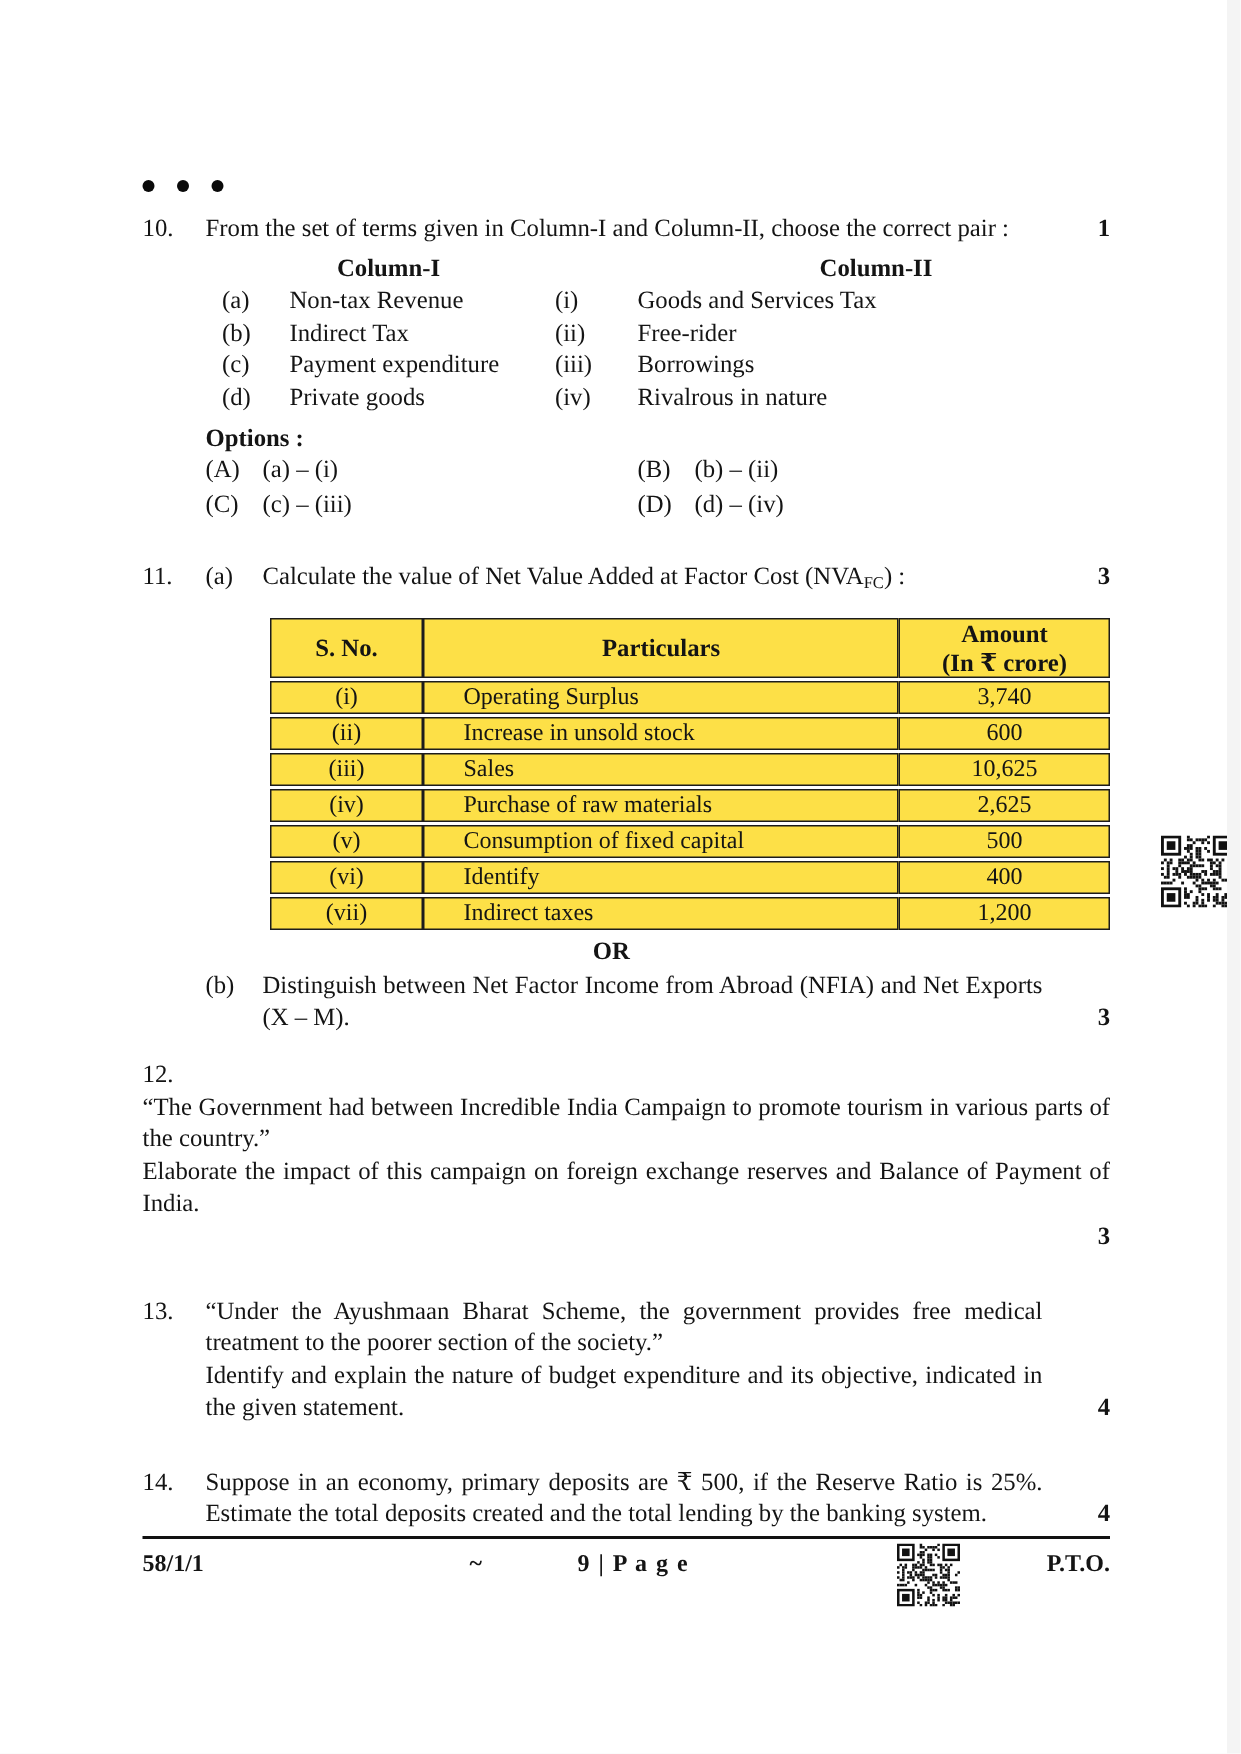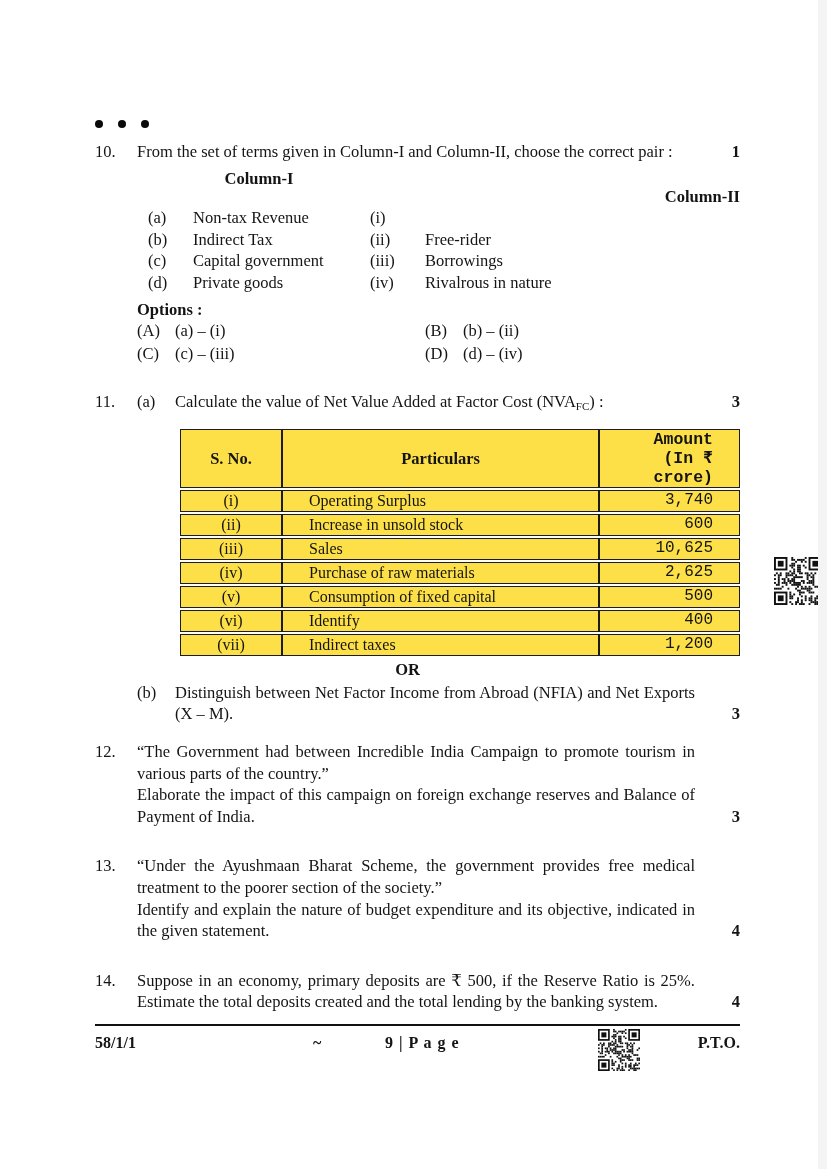--- a/index.html
+++ b/index.html
@@ -24,42 +24,42 @@
   .qnum{flex:none;width:42px;}
   .sublbl{flex:none;width:38px;}
   .qbody{flex:1;text-align:justify;}
   .qmarks{flex:none;width:45px;text-align:right;align-self:flex-end;font-weight:bold;}
   .qmarks.topline{align-self:flex-start;}
   
   .match{margin-left:42px;margin-top:5px;}
   .match-grid{display:grid;grid-template-columns:11px 45px 177px 55px auto;line-height:21.6px;}
   .match-head{display:grid;grid-template-columns:11px 222px 55px auto;line-height:21.6px;}
   .match-head .h1{grid-column:2;text-align:center;font-weight:bold;}
-  .match-head .h2{grid-column:3 / span 2;text-align:right;font-weight:bold;padding-left:58px;margin-top:18px;}
+  .match-head .h2{grid-column:3 / span 2;text-align:center;font-weight:bold;padding-left:58px;}
   .options{margin-left:42px;margin-top:5px;}
   .opt-grid{display:grid;grid-template-columns:38px 250px 38px auto;line-height:22.5px;}
   
   .nva-table{
     margin-left:85px;margin-top:9px;
     border-collapse:separate;border-spacing:0 2px;
     font-size:16px;line-height:19px;
   }
   .nva-table td,.nva-table th{
     border:1.6px solid #1c1c1c;padding:0 26px;background:#fde047;
   }
   .nva-table th{font-size:16.5px;}
   .col-sno{width:49px;text-align:center;}
   .col-part{width:272px;text-align:left;}
-  .col-amt{width:88px;text-align:right;font-family:Liberation Mono, monospace;}
+  .col-amt{width:88px;text-align:center;}
   .nva-table tbody td{height:20px;}
   .or-line{margin-left:85px;width:455px;text-align:center;font-weight:bold;margin-top:2px;line-height:20px;}
   .sub{font-size:11px;vertical-align:-3px;}
   .mt28{margin-top:28px;}
   .mt26{margin-top:26px;}
-  .mt16{margin-top:16px;}
+  .mt16{margin-top:16px;flex-direction:column;}
   .mt2{margin-top:2px;}
   
   .side-qr{position:absolute;left:774px;top:557px;width:48px;height:48px;}
   
   .footer{position:absolute;left:95px;top:984px;width:645px;border-top:2.5px solid #111;margin-top:40px;}
   .footer-inner{position:relative;height:60px;font-size:16px;}
   .f-code{position:absolute;left:0;top:8px;font-weight:bold;}
   .f-tilde{position:absolute;left:218px;top:8px;font-weight:bold;}
   .f-page{position:absolute;left:290px;top:8px;font-weight:bold;letter-spacing:1px;}
   .f-qr{position:absolute;left:503px;top:3px;width:42px;height:42px;}
@@ -89,32 +89,33 @@
       <div class="match">
         <div class="match-head">
           <span class="h1">Column-I</span>
           <span class="h2">Column-II</span>
         </div>
         <div class="match-grid">
           <span></span>
           <span>(a)</span>
           <span>Non-tax Revenue</span>
           <span>(i)</span>
+          <span>Goods and Services Tax</span>
         </div>
         <div class="match-grid">
           <span></span>
           <span>(b)</span>
           <span>Indirect Tax</span>
           <span>(ii)</span>
           <span>Free-rider</span>
         </div>
         <div class="match-grid">
           <span></span>
           <span>(c)</span>
-          <span>Capital government</span>
+          <span>Payment expenditure</span>
           <span>(iii)</span>
           <span>Borrowings</span>
         </div>
         <div class="match-grid">
           <span></span>
           <span>(d)</span>
           <span>Private goods</span>
           <span>(iv)</span>
           <span>Rivalrous in nature</span>
         </div>

